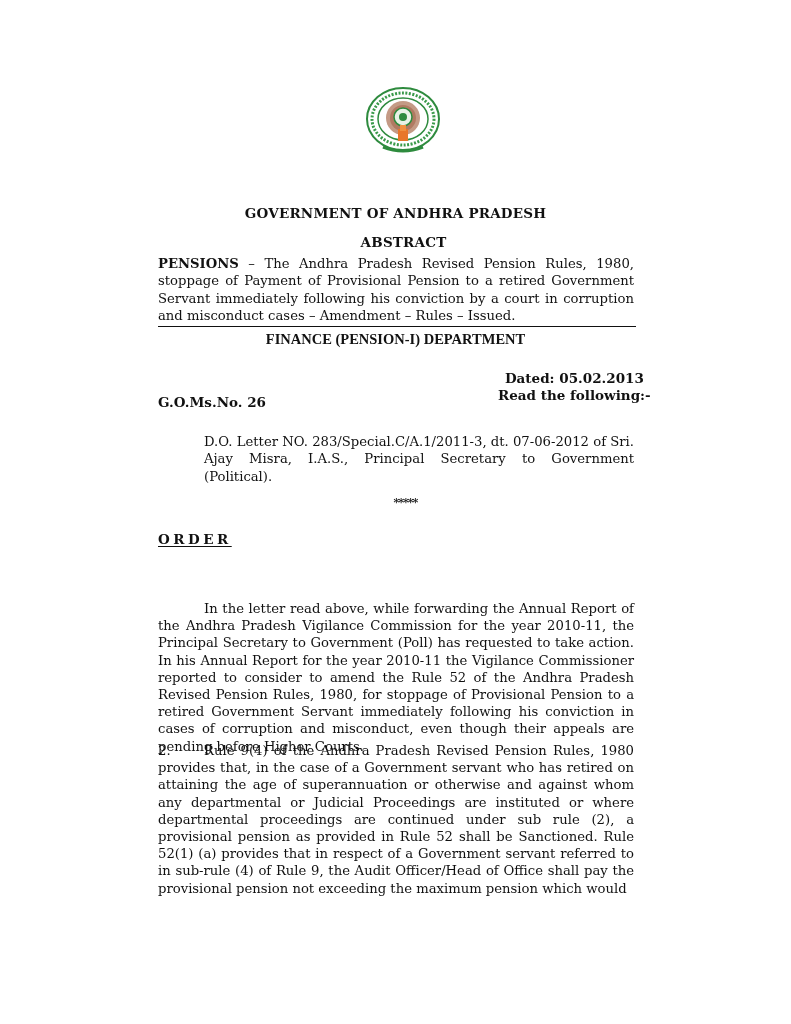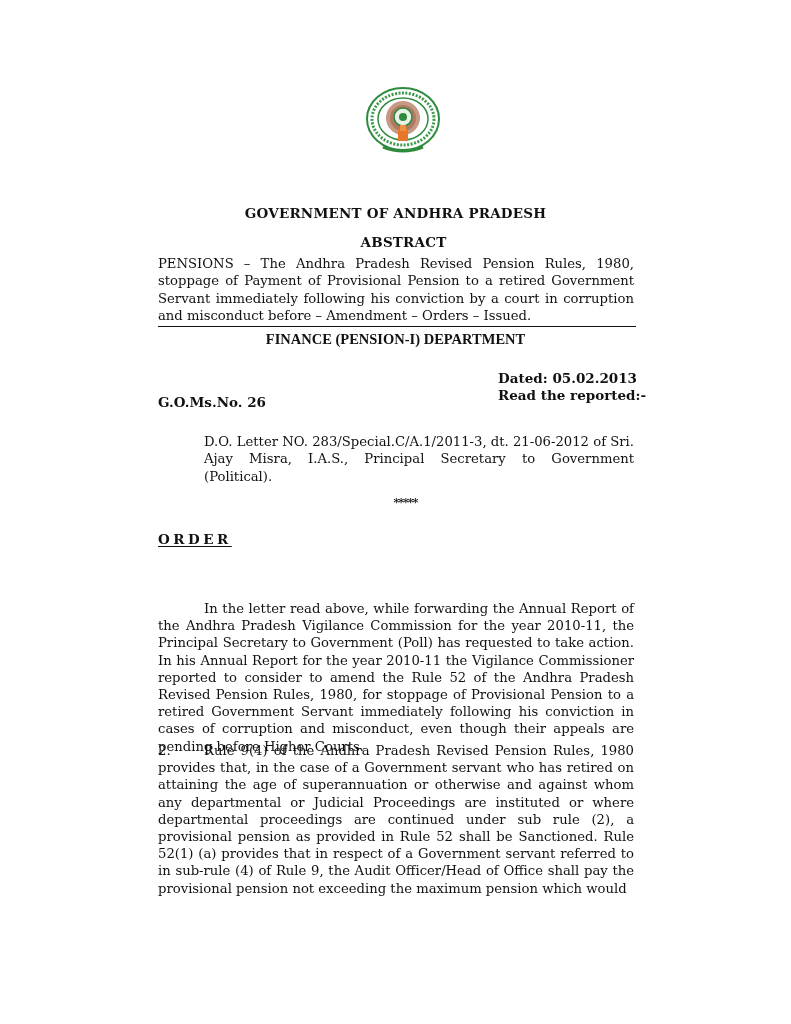--- a/index.html
+++ b/index.html
@@ -6,26 +6,26 @@
   body { width:791px; height:1024px; position:relative; overflow:hidden;
          font-family:"DejaVu Serif", serif; color:#111; }
   .page { position:absolute; left:0; top:0; width:725px; height:1024px; }
   .emblem { position:absolute; left:365px; top:85px; width:76px; height:76px; }
   .title { position:absolute; left:0; width:791px; text-align:center;
            font-family:"DejaVu Serif", serif; font-weight:bold; font-size:13.5px; letter-spacing:0.2px; }
   .t1 { top:205px; }
   .t2 { top:234px;margin-left:8px; }
   .abstract { position:absolute; left:158px; top:255px; width:476px;
               font-size:13.2px; line-height:17.3px; text-align:justify; text-align-last:left; }
-  .abstract b { font-weight:normal; }
+  .abstract b { font-weight:bold; }
   .rule { position:absolute; left:158px; top:326px; width:478px; height:0; border-top:1.4px solid #111; }
   .dept { position:absolute; left:0; width:791px; top:331px; text-align:center;
           font-family:"Liberation Serif", serif; font-weight:bold; font-size:14.5px; }
   .gono { position:absolute; left:158px; top:370px; font-weight:bold; font-size:13.5px;margin-top:24px; }
-  .dated { position:absolute; left:498px; top:370px; font-weight:bold; font-size:13.5px; line-height:17px; }
+  .dated { position:absolute; left:498px; top:370px; font-weight:bold; font-size:13.5px; line-height:17px;text-align:center; }
   .ref { position:absolute; left:204px; top:433px; width:430px; font-size:13.2px; line-height:17.3px;
          text-align:justify; text-align-last:left; }
   .stars { position:absolute; left:0; width:791px; top:496px; text-align:center; font-weight:bold; font-size:11px; letter-spacing:-1px; padding-left:10px; }
   .order { position:absolute; left:158px; top:531px; font-weight:bold; font-size:13.5px;
            letter-spacing:3.5px; text-decoration:underline; text-underline-offset:2px;text-align:center; }
   .para { position:absolute; left:158px; width:476px; font-size:13.2px; line-height:17.2px;
           text-align:justify; text-align-last:left; }
   .p1 { top:600px; text-indent:46px; }
   .p2 { top:742px; }
   .pnum { display:inline-block; width:46px; }
@@ -44,33 +44,33 @@
     <circle cx="38" cy="32" r="9" fill="#e8f2e6" stroke="#2e8b3e" stroke-width="1.5"></circle>
     <circle cx="38" cy="32" r="4" fill="#2e8b3e"></circle>
     <rect x="33" y="44" width="10" height="12" fill="#e8762a"></rect>
     <rect x="35" y="40" width="6" height="6" fill="#f09040"></rect>
     <path d="M18 62 Q38 70 58 62" stroke="#2e8b3e" stroke-width="3" fill="none"></path>
   </svg>
 
   <div class="title t1">GOVERNMENT OF ANDHRA PRADESH</div>
   <div class="title t2">ABSTRACT</div>
 
-  <div class="abstract"><b>PENSIONS</b><span> – The Andhra Pradesh Revised Pension Rules, 1980, stoppage of Payment of Provisional Pension to a retired Government Servant immediately following his conviction by a court in corruption and misconduct before – Amendment – Orders – Issued.</span></div>
+  <div class="abstract"><b>PENSIONS</b><span> – The Andhra Pradesh Revised Pension Rules, 1980, stoppage of Payment of Provisional Pension to a retired Government Servant immediately following his conviction by a court in corruption and misconduct cases – Amendment – Rules – Issued.</span></div>
 
   <div class="rule"></div>
 
   <div class="dept">FINANCE (PENSION-I) DEPARTMENT</div>
 
   <div class="gono">G.O.Ms.No. 26</div>
   <div class="dated">
     <div>Dated: 05.02.2013</div>
-    <div>Read the reported:-</div>
+    <div>Read the following:-</div>
   </div>
 
-  <div class="ref">D.O. Letter NO. 283/Special.C/A.1/2011-3, dt. 21-06-2012 of Sri. Ajay Misra, I.A.S., Principal Secretary to Government (Political).</div>
+  <div class="ref">D.O. Letter NO. 283/Special.C/A.1/2011-3, dt. 07-06-2012 of Sri. Ajay Misra, I.A.S., Principal Secretary to Government (Political).</div>
 
   <div class="stars">*****</div>
 
   <div class="order">ORDER</div>
 
   <div class="para p1">In the letter read above, while forwarding the Annual Report of the Andhra Pradesh Vigilance Commission for the year 2010-11, the Principal Secretary to Government (Poll) has requested to take action. In his Annual Report for the year 2010-11 the Vigilance Commissioner reported to consider to amend the Rule 52 of the Andhra Pradesh Revised Pension Rules, 1980, for stoppage of Provisional Pension to a retired Government Servant immediately following his conviction in cases of corruption and misconduct, even though their appeals are pending before Higher Courts.</div>
 
   <div class="para p2"><span class="pnum">2.</span><span>Rule 9(4) of the Andhra Pradesh Revised Pension Rules, 1980 provides that, in the case of a Government servant who has retired on attaining the age of superannuation or otherwise and against whom any departmental or Judicial Proceedings are instituted or where departmental proceedings are continued under sub rule (2), a provisional pension as provided in Rule 52 shall be Sanctioned. Rule 52(1) (a) provides that in respect of a Government servant referred to in sub-rule (4) of Rule 9, the Audit Officer/Head of Office shall pay the provisional  pension not exceeding the maximum pension which would</span></div>
 
 </div>

